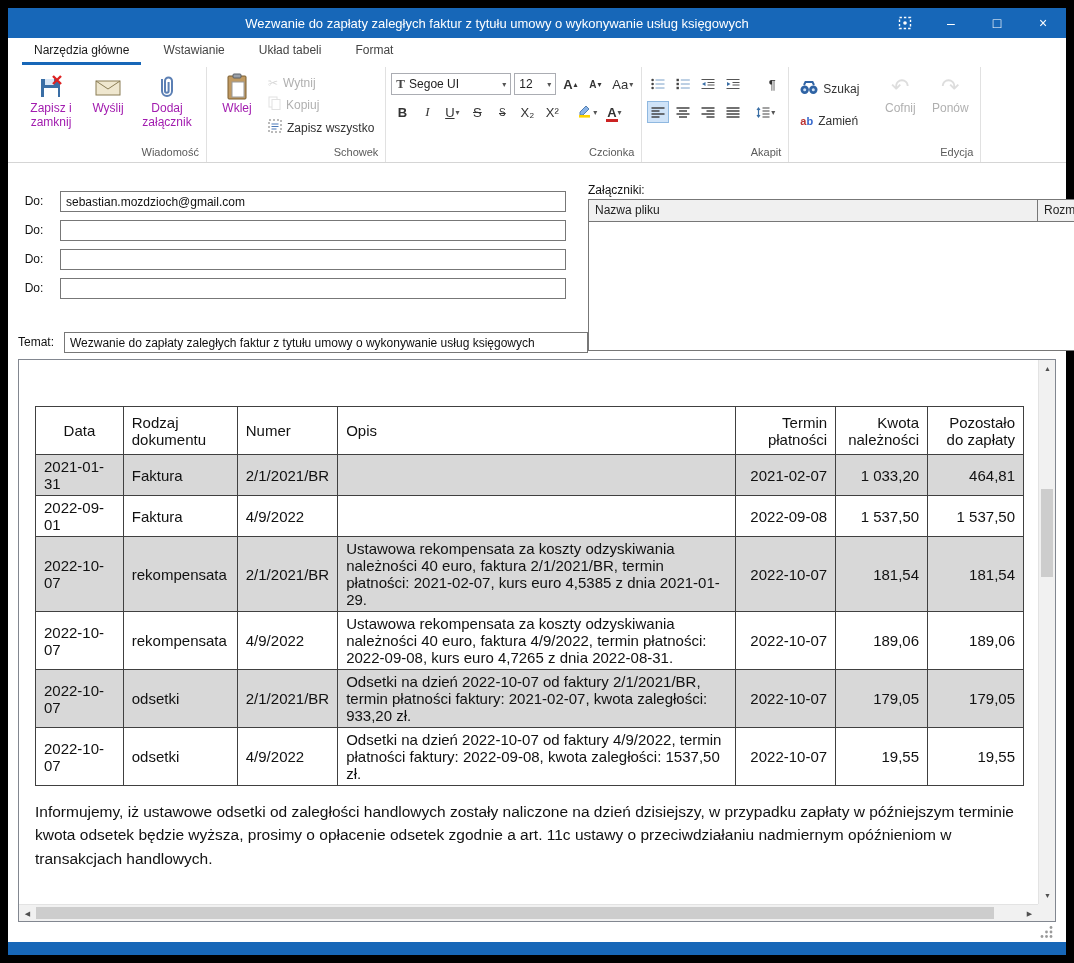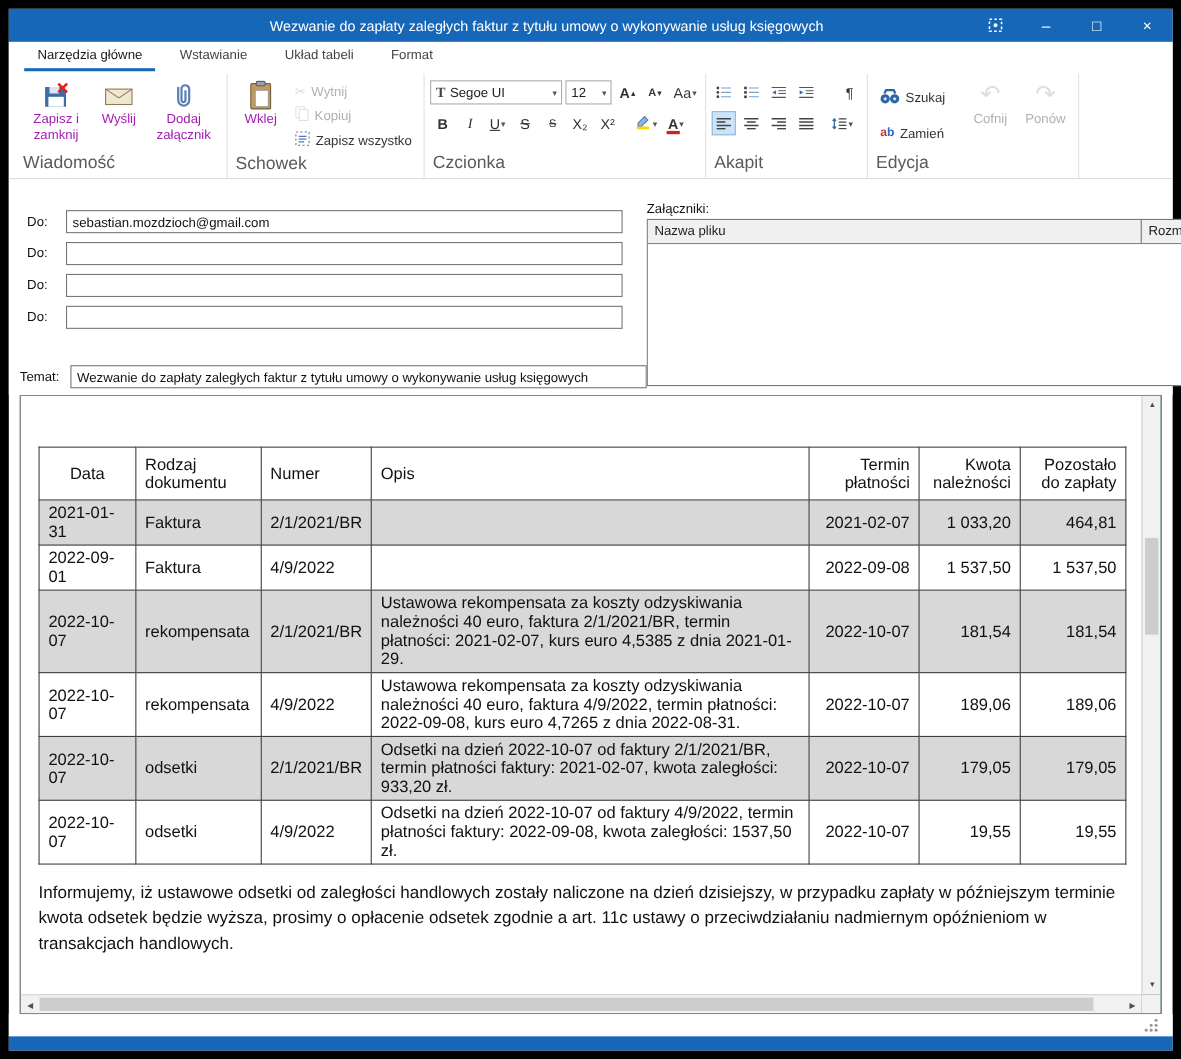--- a/index.html
+++ b/index.html
@@ -16,21 +16,21 @@
 
   
   .tabsrow{height:27px;display:flex;align-items:stretch;padding-left:14px;gap:10px;background:#fff;flex:0 0 auto;}
   .tab{display:flex;align-items:center;padding:0 12px;font-size:12px;color:#444;border-bottom:3px solid transparent;}
   .tab.active{color:#1a1a1a;border-bottom-color:var(--accent,#1767b8);}
 
   
   .ribbon{height:98px;display:flex;border-bottom:1px solid #d5d5d5;padding:2px 4px 0 6px;background:#fff;flex:0 0 auto;}
   .rgroup{display:flex;flex-direction:column;border-right:1px solid #e1e1e1;padding:0 5px;}
   .rg-body{flex:1;display:flex;align-items:flex-start;}
-  .rg-label{font-size:16px;color:#5a5a5a;text-align:left;padding:2px 2px 4px;}
+  .rg-label{font-size:11px;color:#5a5a5a;text-align:right;padding:2px 2px 4px;}
   .bigbtn{display:flex;flex-direction:column;align-items:center;justify-content:flex-start;padding:5px 6px 2px;font-size:12px;color:#a21caf;text-align:center;line-height:1.15;min-width:50px;cursor:default;}
   .bigbtn .ic{height:30px;display:flex;align-items:center;justify-content:center;}
   .smallcol{display:flex;flex-direction:column;justify-content:flex-start;padding-top:6px;}
   .smallbtn{display:flex;align-items:center;gap:5px;font-size:12px;color:#333;padding:3px 6px;white-space:nowrap;}
   .disabled{color:#b0b0b0;}
   .disabled svg,.disabled .g{opacity:.5;}
   .fr{display:flex;align-items:center;gap:3px;margin-top:6px;}
   .combo{height:22px;border:1px solid #abadb3;display:flex;align-items:center;font-size:12px;color:#222;padding:0 4px;background:#fff;gap:4px;}
   .combo .dd,.fbtn .dd{font-size:8px;color:#555;}
   .combo .dd{margin-left:auto;}
@@ -55,21 +55,21 @@
   .flabel{position:absolute;text-align:center;color:#111;}
   .finput{position:absolute;height:21px;border:1px solid #777;font-size:12px;padding:0 5px;font-family:inherit;background:#fff;color:#111;outline:none;}
   .attach-label{position:absolute;left:580px;top:20px;color:#111;}
   .attach-box{position:absolute;left:580px;top:36px;width:528px;height:152px;border:1px solid #777;display:flex;flex-direction:column;background:#fff;}
   .attach-head{height:22px;display:flex;border-bottom:1px solid #777;background:#f0f0f0;flex:0 0 auto;}
   .ah-name{flex:1;padding:3px 6px;color:#222;}
   .ah-size{width:78px;border-left:1px solid #777;padding:3px 6px;color:#222;}
   .attach-body{flex:1;background:#fff;}
 
   
-  .editor{flex:1;margin:0 10px;border:1px solid #828790;display:grid;grid-template-columns:1fr 17px;grid-template-rows:1fr 17px;min-height:0;background:#14532d;}
+  .editor{flex:1;margin:0 10px;border:1px solid #828790;display:grid;grid-template-columns:1fr 17px;grid-template-rows:1fr 17px;min-height:0;background:#1d4ed8;}
   .edcontent{overflow:hidden;background:#fff;padding:12px 14px 0 16px;}
   .doc-table{border-collapse:collapse;font-size:15px;color:#111;margin-top:34px;table-layout:fixed;}
   .doc-table th,.doc-table td{border:1px solid #404040;padding:3px 8px;vertical-align:middle;word-wrap:break-word;}
   .doc-table th{font-weight:400;height:48px;text-align:left;}
   .doc-table th.c0{text-align:center;}
   .doc-table th.c4,.doc-table th.c5,.doc-table th.c6,
   .doc-table td.c4,.doc-table td.c5,.doc-table td.c6{text-align:right;}
   .doc-table tr.shade{background:var(--row_shade,#d8d8d8);}
   col.c0{width:88px;}col.c1{width:114px;}col.c2{width:98px;}col.c3{width:400px;}
   col.c4{width:100px;}col.c5{width:92px;}col.c6{width:96px;}

